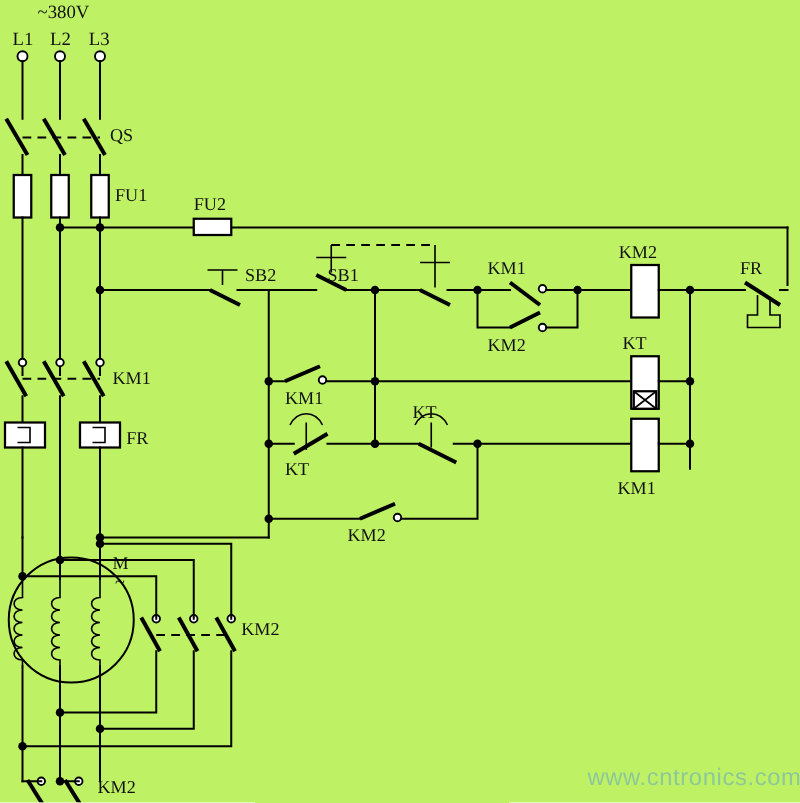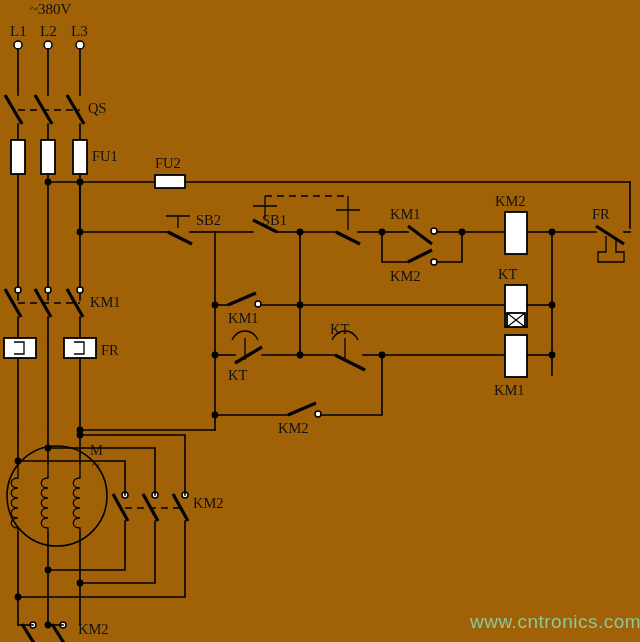--- a/index.html
+++ b/index.html
@@ -1,18 +1,18 @@
 <!DOCTYPE html>
 <html><head>
 <meta charset="utf-8">
 <style>
   html,body{margin:0;padding:0;background:#ffffff;}
   body{width:640px;height:642px;overflow:hidden;
        font-family:"Liberation Serif", serif;}
-  #sheet{position:relative;width:640px;height:642px;background:#a16207;}
+  #sheet{position:relative;width:640px;height:642px;background:#bef264;}
   svg{display:block;}
   .wire{stroke:#000;stroke-width:1.6;fill:none;stroke-linecap:square;}
   .wire-thin{stroke:#000;stroke-width:1.3;fill:none;}
   .blade{stroke:#000;stroke-width:3.2;fill:none;stroke-linecap:butt;}
   .dash{stroke:#000;stroke-width:1.5;fill:none;stroke-dasharray:7 5;}
   .box{stroke:#000;stroke-width:1.8;fill:#fff;}
   .node{fill:#000;}
   .term{stroke:#000;stroke-width:1.5;fill:#fff;}
   .lbl{font-family:"Liberation Serif", serif;font-size:14.5px;fill:#111;}
   .lbl-top{font-family:"Liberation Serif", serif;font-size:15px;fill:#111;}

